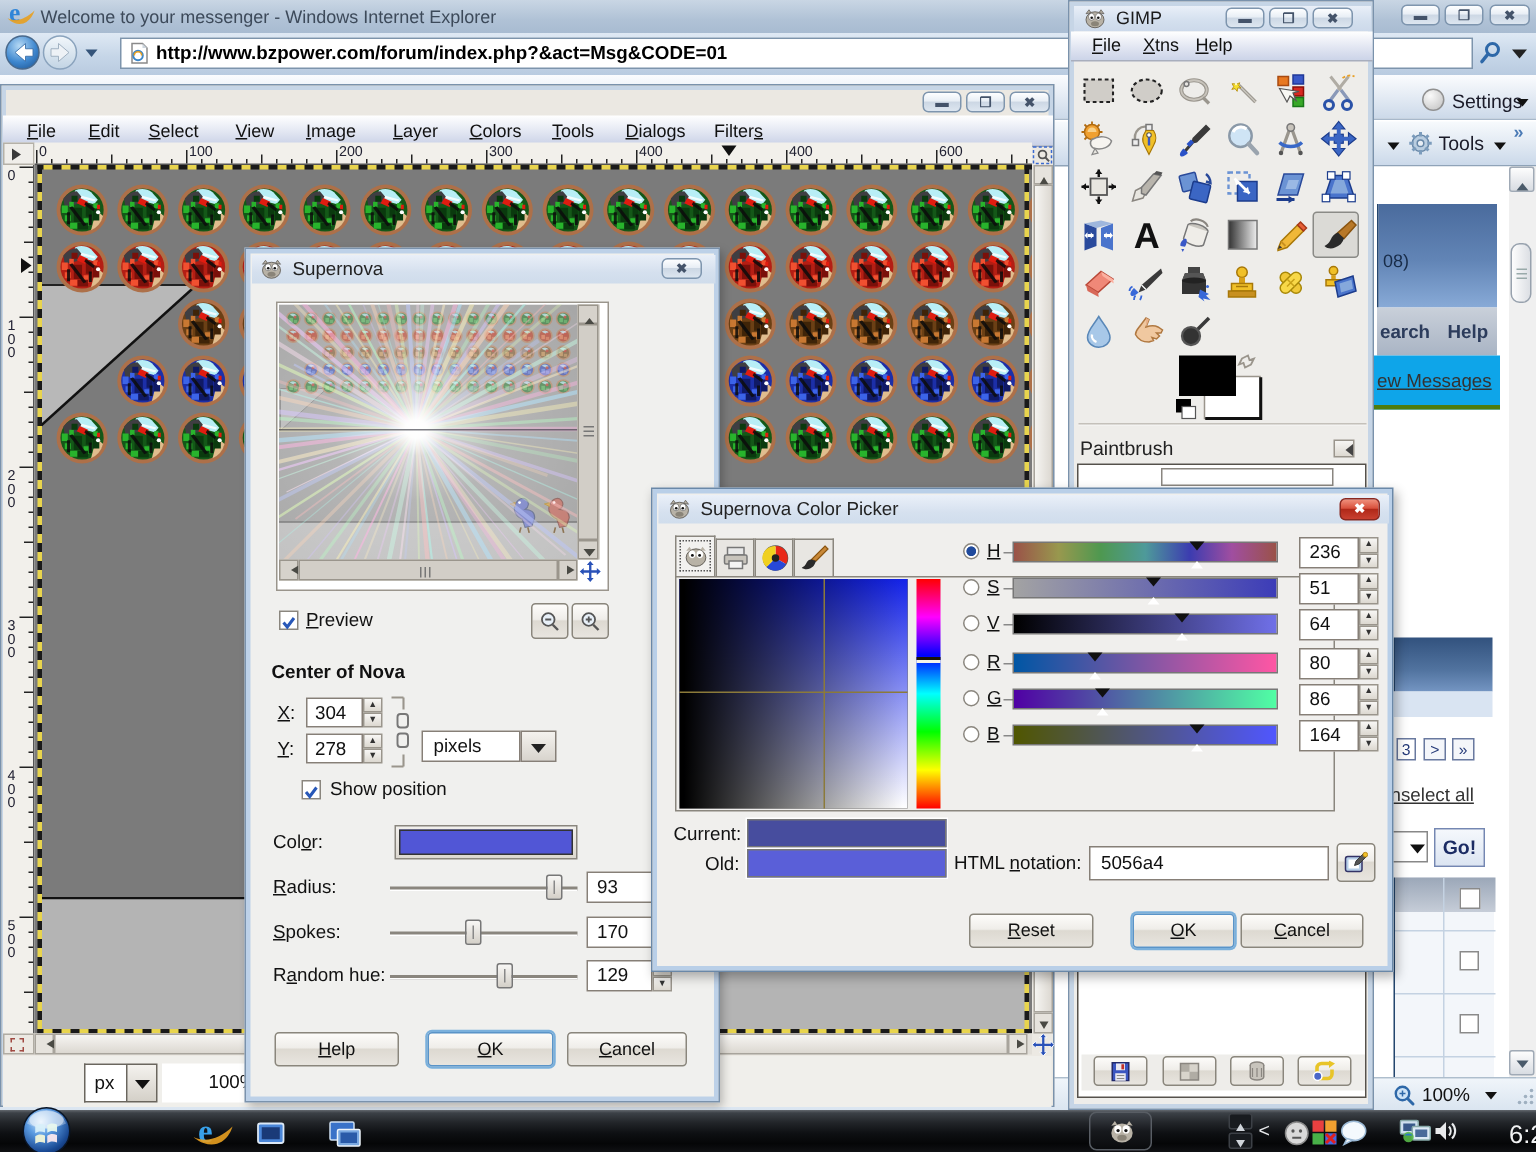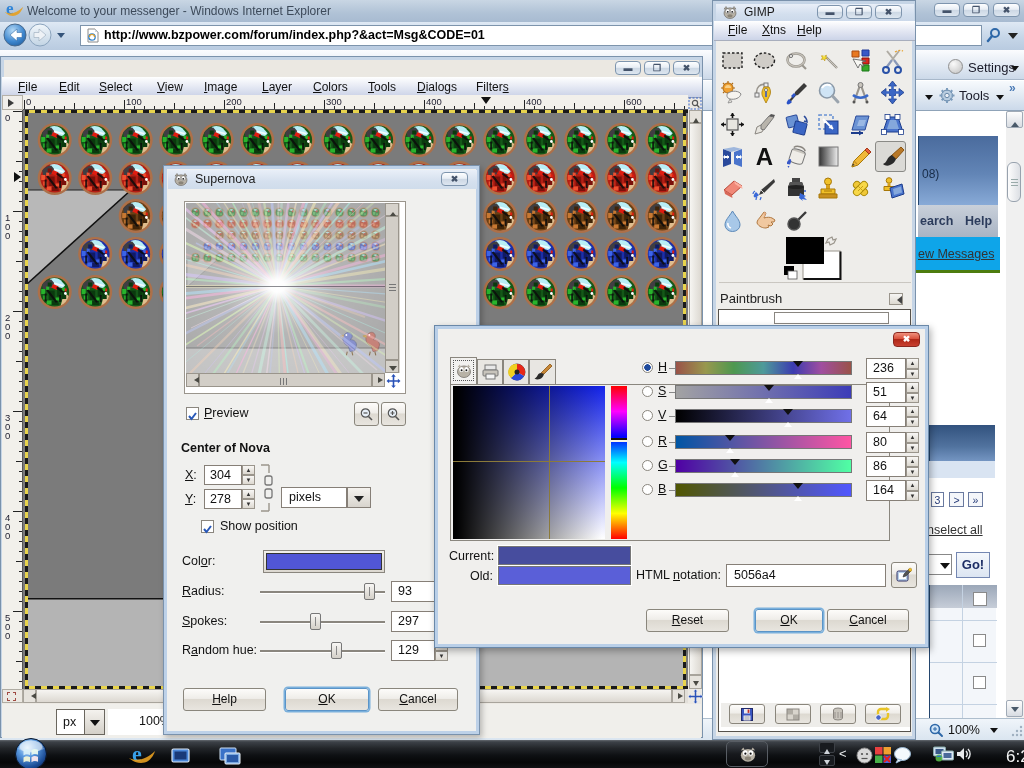--- a/index.html
+++ b/index.html
@@ -1565,21 +1565,21 @@
  <div class="spin" style="left:227px;top:415px;width:44px;height:21px;font-size:12.5px;color:#111;padding:2px 0 0 6px">93</div>
  <div class="spar" style="left:271px;top:415px;height:21px">
       <div>▲</div>
       <div>▼</div>
     </div>
 <span class="ab" style="left:18px;top:448px;font-size:12.5px;color:#111"><u>S</u>pokes:</span>
  <div class="ab" style="left:96px;top:455px;width:125px;height:3px;background:#8a867e;border-bottom:1px solid #fff"></div>
  <div class="ab" style="left:146px;top:447px;width:11px;height:17px;background:linear-gradient(#f8f7f5,#d4d0c8);border:1px solid #777;border-radius:2px">
       <div class="ab" style="left:4px;top:3px;width:1px;height:9px;background:#888"></div>
     </div>
- <div class="spin" style="left:227px;top:445px;width:44px;height:21px;font-size:12.5px;color:#111;padding:2px 0 0 6px">297</div>
+ <div class="spin" style="left:227px;top:445px;width:44px;height:21px;font-size:12.5px;color:#111;padding:2px 0 0 6px">170</div>
  <div class="spar" style="left:271px;top:445px;height:21px">
       <div>▲</div>
       <div>▼</div>
     </div>
 <span class="ab" style="left:18px;top:477px;font-size:12.5px;color:#111">R<u>a</u>ndom hue:</span>
  <div class="ab" style="left:96px;top:484px;width:125px;height:3px;background:#8a867e;border-bottom:1px solid #fff"></div>
  <div class="ab" style="left:167px;top:476px;width:11px;height:17px;background:linear-gradient(#f8f7f5,#d4d0c8);border:1px solid #777;border-radius:2px">
       <div class="ab" style="left:4px;top:3px;width:1px;height:9px;background:#888"></div>
     </div>
  <div class="spin" style="left:227px;top:474px;width:44px;height:21px;font-size:12.5px;color:#111;padding:2px 0 0 6px">129</div>
@@ -1587,20 +1587,32 @@
       <div>▲</div>
       <div>▼</div>
     </div>
 
  <div class="gbtn" style="left:19px;top:522px;width:83px;height:23px;line-height:21px"><u>H</u>elp</div>
  <div class="gbtn" style="left:121px;top:522px;width:84px;height:23px;line-height:21px;border:1px solid #5a94c8;box-shadow:0 0 0 1.5px #7ab0dc"><u>O</u>K</div>
  <div class="gbtn" style="left:214px;top:522px;width:80px;height:23px;line-height:21px"><u>C</u>ancel</div>
 </div>
 
 <div class="ab" style="left:434px;top:325px;width:495px;height:323px;background:#f0efed;border:1px solid #6a88a8;box-shadow:0 0 0 3px #b9cfe8 inset,2px 3px 7px rgba(0,0,0,.3)">
+ <div class="ab" style="left:4px;top:4px;width:487px;height:19px;background:linear-gradient(#eaf0f9,#d6e1ef 60%,#d0ddec)">
+  <svg class="ab" style="left:6px;top:2px" width="16" height="15" viewBox="0 0 24 22">
+   <ellipse cx="12" cy="12" rx="9" ry="8" fill="#b8b2a6" stroke="#55504a" stroke-width=".8"></ellipse>
+        <ellipse cx="8.5" cy="9" rx="3" ry="3.5" fill="#fff" stroke="#555" stroke-width=".6"></ellipse>
+        <ellipse cx="15.5" cy="9" rx="3" ry="3.5" fill="#fff" stroke="#555" stroke-width=".6"></ellipse>
+   <circle cx="8.7" cy="10" r="1.3" fill="#111"></circle>
+        <circle cx="15.3" cy="10" r="1.3" fill="#111"></circle>
+   <ellipse cx="12" cy="16" rx="4" ry="2.5" fill="#8a8478"></ellipse>
+        <path d="M3 6l3-4 2 3zM21 6l-3-4-2 3z" fill="#b8b2a6" stroke="#55504a" stroke-width=".7"></path>
+  </svg>
+  <span class="ab" style="left:28px;top:2px;font-size:12.5px;color:#222">Supernova Color Picker</span>
+ </div>
  <div class="ab" style="left:458px;top:6px;width:27px;height:15px;border:1px solid #8a2820;border-radius:4px;background:linear-gradient(#f0907c,#d8503c 45%,#b02818 50%,#c84030);color:#fff;font-size:9px;line-height:13px;text-align:center;font-weight:bold">✖</div>
  <div class="ab" style="left:15px;top:31px;width:27px;height:27px;background:#f2f1ef;border:1px solid #8a867e;border-bottom:none;z-index:2">
   <div class="ab" style="left:2px;top:2px;width:21px;height:21px;border:1px dotted #555"></div>
   <svg class="ab" style="left:4px;top:5px" width="18" height="16" viewBox="0 0 24 22">
         <ellipse cx="12" cy="12" rx="9" ry="8" fill="#b8b2a6" stroke="#55504a" stroke-width=".8"></ellipse>
         <ellipse cx="8.5" cy="9" rx="3" ry="3.5" fill="#fff"></ellipse>
         <ellipse cx="15.5" cy="9" rx="3" ry="3.5" fill="#fff"></ellipse>
         <circle cx="8.7" cy="10" r="1.3" fill="#111"></circle>
         <circle cx="15.3" cy="10" r="1.3" fill="#111"></circle>
         <path d="M3 6l3-4 2 3zM21 6l-3-4-2 3z" fill="#b8b2a6"></path>

